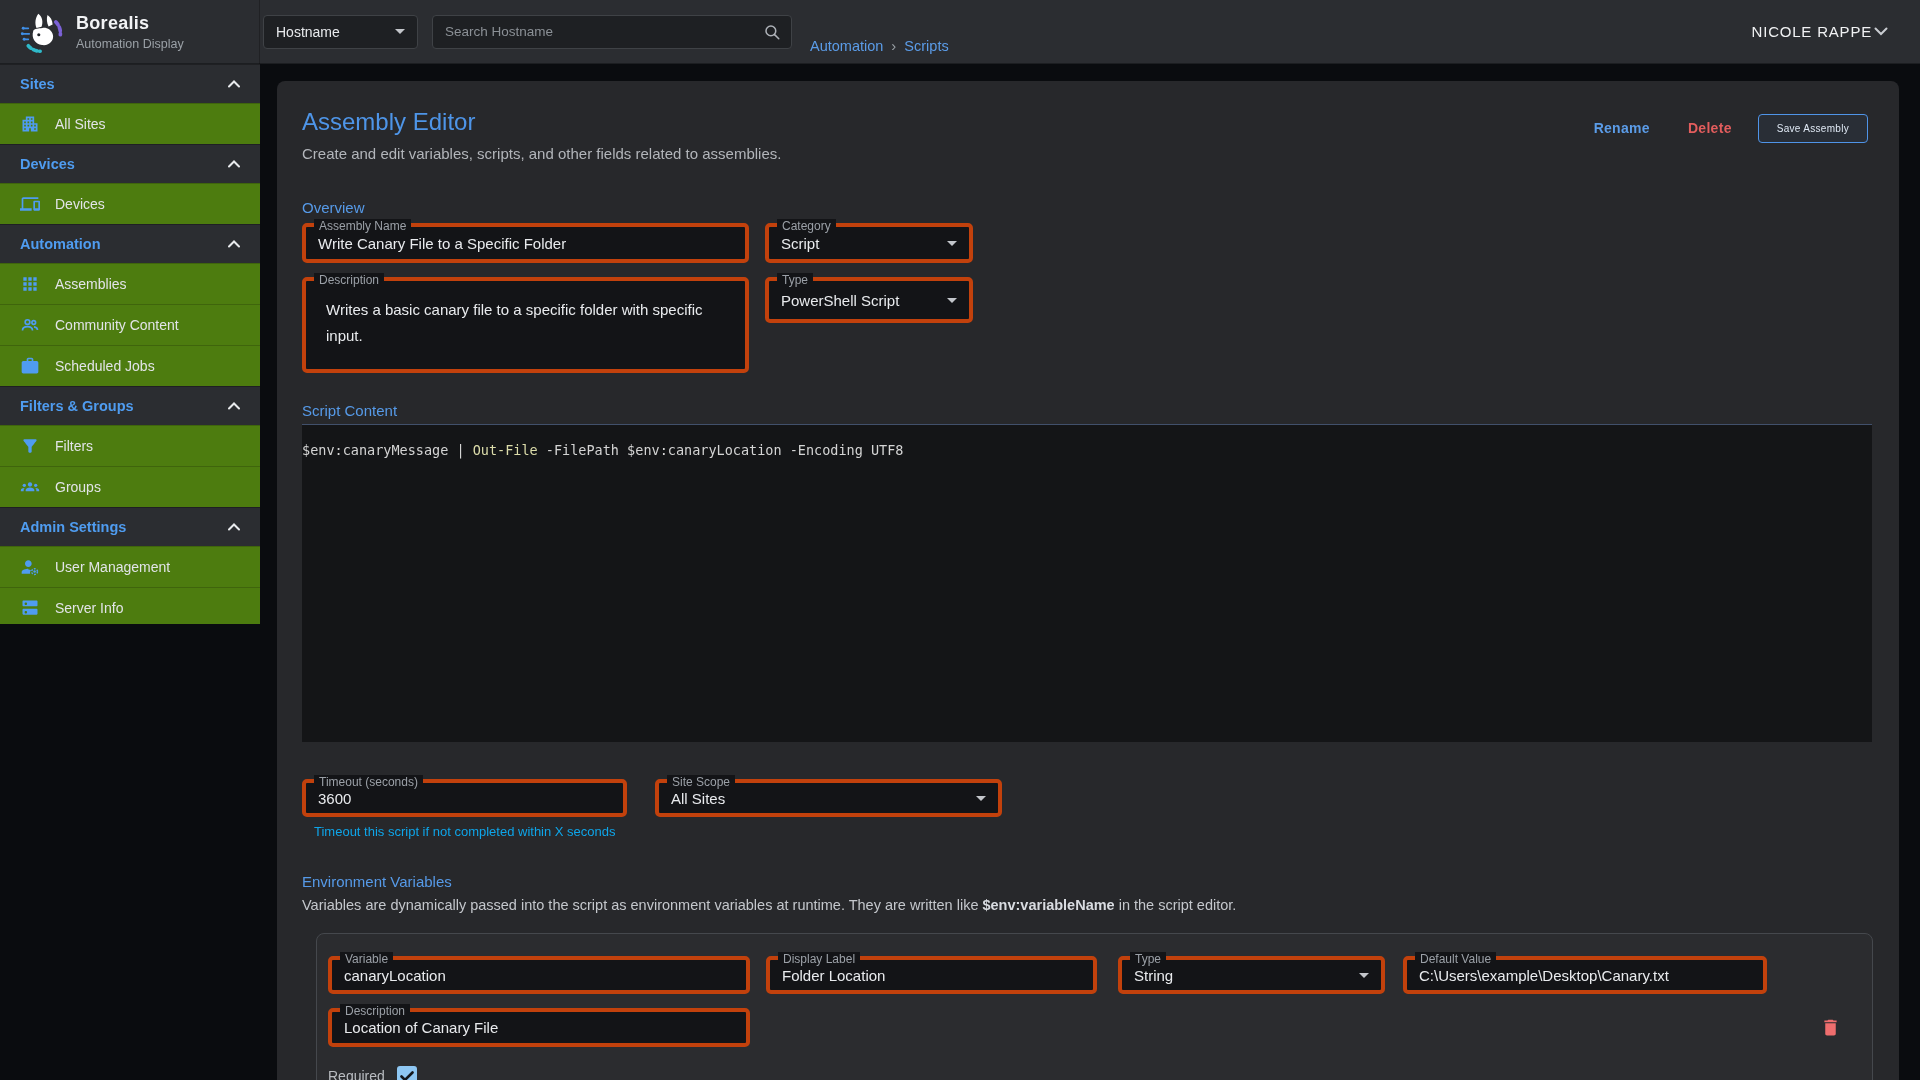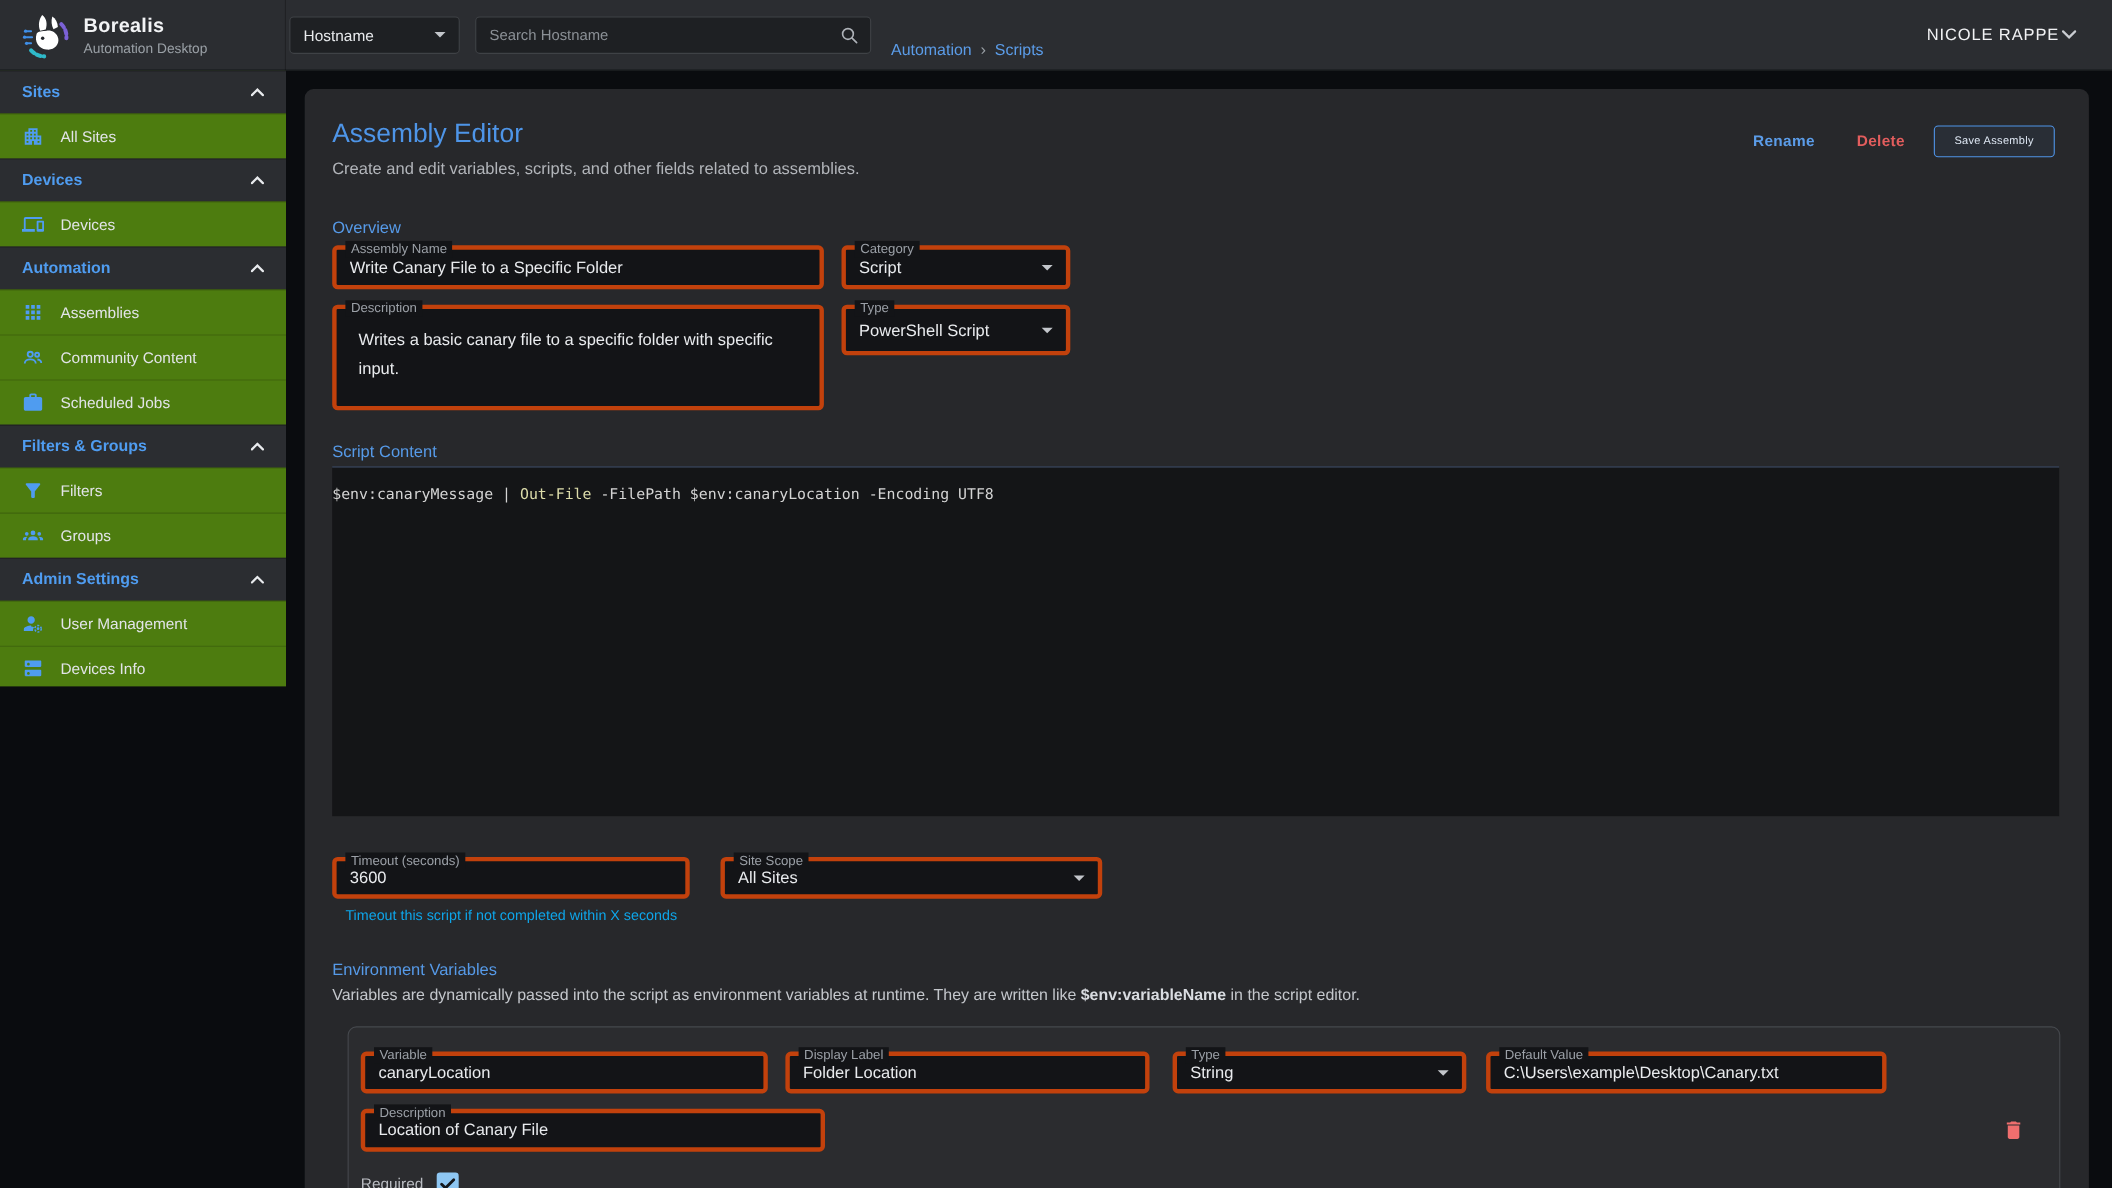--- a/index.html
+++ b/index.html
@@ -97,21 +97,21 @@
   .helper { margin-top:7px; margin-left:12px; color:#0ea5e9; font-size:13px; font-weight:normal; }
 
   
   .sec-env { margin-top:34px; }
   .env-desc { margin-top:7px; color:#c4c7cc; font-size:14.5px; }
   .env-desc b { color:#d9dce1; }
   .var-box { position:relative; margin-top:20px; margin-left:14px; width:1557px; height:220px;
              background:#2b2c2f; border:1px solid #45484d; border-radius:8px;
              padding:22px 0 0 11px; }
   .var-row1 { display:flex; }
-  .fv-variable { width:370px; height:38px; margin-right:16px; }
+  .fv-variable { width:422px; height:38px; margin-right:16px; }
   .fv-display  { width:331px; height:38px; margin-right:21px; }
   .fv-type     { width:267px; height:38px; margin-right:18px; }
   .fv-default  { width:364px; height:38px; }
   .fv-desc     { width:422px; height:39px; margin-top:14px; }
   .req-row { margin-top:19px; display:flex; align-items:center; gap:12px; }
   .req-label { color:#b9bcc1; font-size:14px; }
   .cbx { width:20px; height:20px; border-radius:3px; background:#8ec7f3;
          display:flex; align-items:center; justify-content:center; cursor:pointer; }
   .trash-btn { position:absolute; right:30px; top:83px; background:none; border:none;
                cursor:pointer; width:24px; height:24px; padding:0; }
@@ -132,21 +132,21 @@
       </g>
       <g fill="#ffffff">
         <path d="M20 4 c-3.2 4.2 -4.2 10.5 -2 15.5 l5.5 -1.2 c2 -5.3 .8 -11.3 -3.5 -14.3z"></path>
         <path d="M30 5.5 c-1.2 4 -.8 8.8 1.2 12.6 l4.4 -2.2 c-.2 -4.6 -2.4 -8.4 -5.6 -10.4z"></path>
         <path d="M14.5 22.5 c-2.5 8 2 14.5 9.5 15.7 c7.8 1.2 13 -4.6 12 -10.6 c-1.1 -6.6 -7.6 -9 -11.6 -8.1 c-4 .4 -8.9 .6 -9.9 3z"></path>
       </g>
       <circle cx="20.5" cy="27" r="1.7" fill="#23262b"></circle>
     </svg>
     <div class="logo-text">
       <div class="brand">Borealis</div>
-      <div class="sub">Automation Desktop</div>
+      <div class="sub">Automation Display</div>
     </div>
   </div>
 
   <div class="host-select">
     <span class="val">Hostname</span>
     <span class="caret-down"></span>
   </div>
 
   <div class="search-box">
     <input type="text" placeholder="Search Hostname" style="">
@@ -263,21 +263,21 @@
           <circle cx="17.5" cy="17.5" r="1.5"></circle>
         </g>
         <circle cx="17.5" cy="17.5" r="3.5" fill="none" stroke="#4f9cf0" stroke-width="1.7" stroke-dasharray="2.2 1.6"></circle>
       </svg>
     <span class="sb-text">User Management</span>
   </div>
   <div class="sb-item">
     <svg class="sb-ico" viewBox="0 0 24 24" fill="#4f9cf0">
         <path d="M20 3H4c-.55 0-1 .45-1 1v5c0 .55.45 1 1 1h16c.55 0 1-.45 1-1V4c0-.55-.45-1-1-1zM7 8.5c-.83 0-1.5-.67-1.5-1.5S6.17 5.5 7 5.5 8.5 6.17 8.5 7 7.83 8.5 7 8.5zM20 13H4c-.55 0-1 .45-1 1v5c0 .55.45 1 1 1h16c.55 0 1-.45 1-1v-5c0-.55-.45-1-1-1zM7 18.5c-.83 0-1.5-.67-1.5-1.5s.67-1.5 1.5-1.5 1.5.67 1.5 1.5-.67 1.5-1.5 1.5z"></path>
       </svg>
-    <span class="sb-text">Devices Info</span>
+    <span class="sb-text">Server Info</span>
   </div>
 </div>
 
 <div class="card">
 
   <div class="card-head">
     <div>
       <h1 class="page-title">Assembly Editor</h1>
       <div class="page-sub">Create and edit variables, scripts, and other fields related to assemblies.</div>
     </div>

